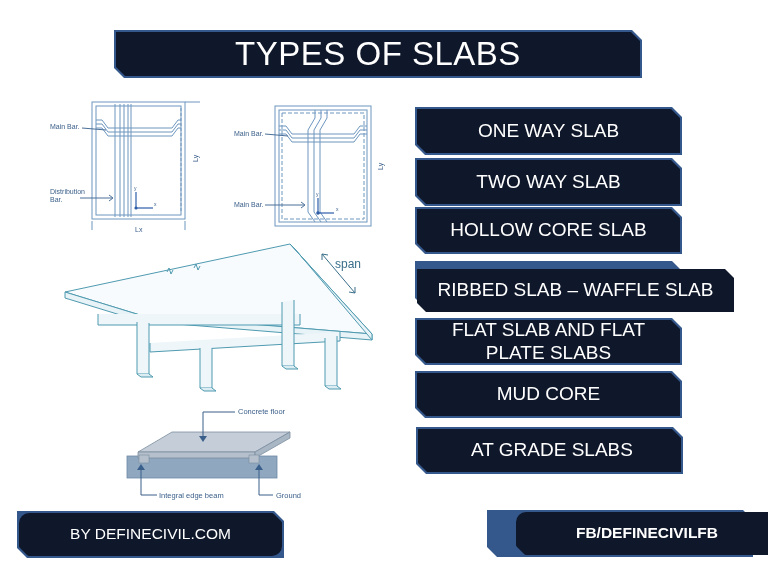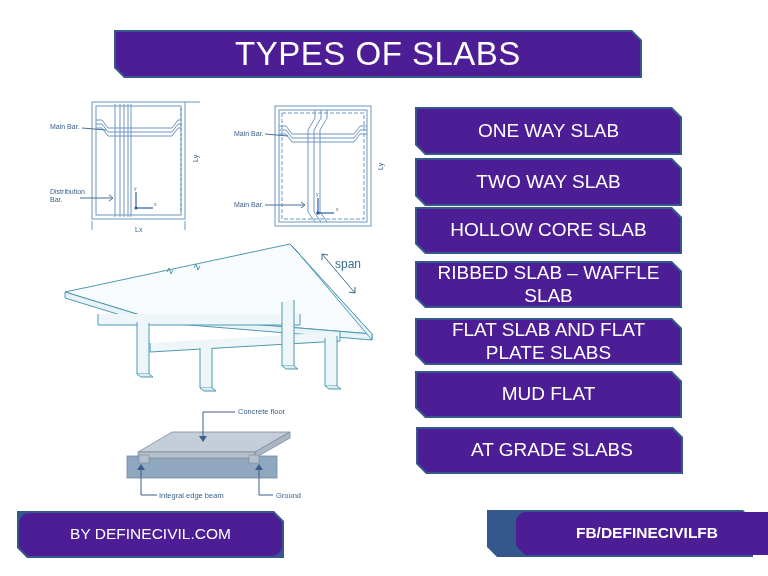--- a/index.html
+++ b/index.html
@@ -1,21 +1,21 @@
 <!DOCTYPE html>
 <html><head>
 <meta charset="utf-8">
 <style>
   html, body { margin: 0; padding: 0; }
   body {
     width: 768px; height: 576px; background: #ffffff; position: relative; overflow: hidden;
     font-family: "Liberation Sans", "DejaVu Sans", sans-serif;
   }
   .box {
-    position: absolute; background: #4c1d95; color: #ffffff;
+    position: absolute; background: #0f172a; color: #ffffff;
     display: flex; align-items: center; justify-content: center; text-align: center;
     box-sizing: border-box; line-height: 1.2;
     clip-path: polygon(0 0, calc(100% - 9px) 0, 100% 9px, 100% 100%, 9px 100%, 0 calc(100% - 9px));
   }
   .box-border {
     position: absolute; background: #34588c;
     clip-path: polygon(0 0, calc(100% - 10px) 0, 100% 10px, 100% 100%, 10px 100%, 0 calc(100% - 10px));
   }
   .title-text { font-size: 33px; letter-spacing: 0.5px; }
   .item-text { font-size: 19px; padding: 0 8px; }
@@ -41,32 +41,32 @@
   <div class="box item-text" style="left:417px;top:160px;width:263px;height:44px;">
     <span>TWO WAY SLAB</span>
   </div>
 
   <div class="box-border" style="left:415px;top:207px;width:267px;height:47px;"></div>
   <div class="box item-text" style="left:417px;top:209px;width:263px;height:43px;">
     <span>HOLLOW CORE SLAB</span>
   </div>
 
   <div class="box-border" style="left:415px;top:261px;width:267px;height:47px;"></div>
-  <div class="box item-text" style="left:417px;top:263px;width:263px;height:43px;">
+  <div class="box item-text" style="left:417px;top:269px;width:317px;height:43px;">
     <span>RIBBED SLAB – WAFFLE SLAB</span>
   </div>
 
   <div class="box-border" style="left:415px;top:318px;width:267px;height:47px;"></div>
   <div class="box item-text" style="left:417px;top:320px;width:263px;height:43px;padding:0 15px;">
     <span>FLAT SLAB AND FLAT PLATE SLABS</span>
   </div>
 
   <div class="box-border" style="left:415px;top:371px;width:267px;height:47px;"></div>
   <div class="box item-text" style="left:417px;top:373px;width:263px;height:43px;">
-    <span>MUD FLAT</span>
+    <span>MUD CORE</span>
   </div>
 
   <div class="box-border" style="left:416px;top:427px;width:267px;height:47px;"></div>
   <div class="box item-text" style="left:418px;top:429px;width:263px;height:43px;padding-left:13px;">
     <span>AT GRADE SLABS</span>
   </div>
 </div>
 
 <svg style="left:40px;top:90px;" width="180" height="150" viewBox="0 0 180 150">
   <g fill="none" stroke="#6e96bf" stroke-width="1">

